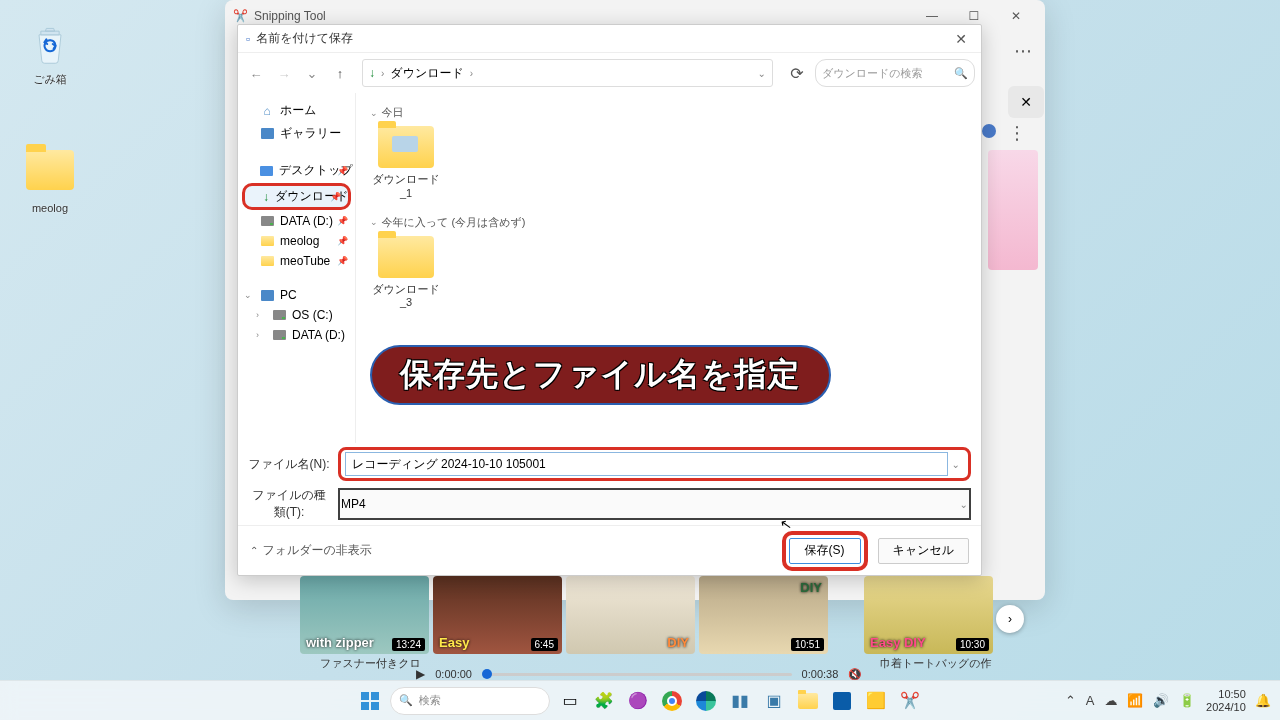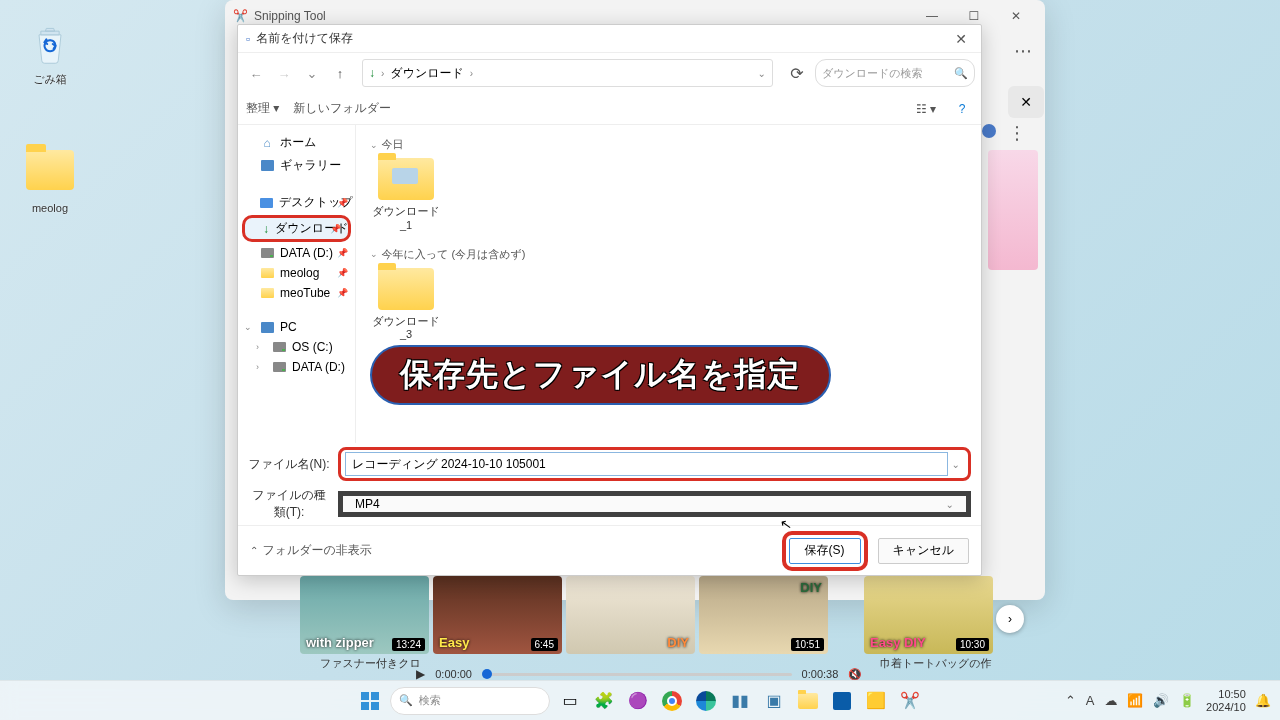--- a/index.html
+++ b/index.html
@@ -64,21 +64,21 @@
 .folder-sm { width:56px; height:42px; background:linear-gradient(#ffe9a0,#ffd24d); border-radius:2px 4px 4px 4px; position:relative; margin:0 auto; }
 .folder-sm::before { content:''; position:absolute; top:-5px; left:0; width:18px; height:7px; background:#ffd24d; border-radius:2px 2px 0 0; }
 .folder-sm.has-badge::after { content:''; position:absolute; top:10px; left:14px; width:26px; height:16px; background:#b8d4e8; border-radius:2px; }
 .file .flabel { font-size:11px; color:#333; line-height:1.25; }
 
 .fn-row { display:flex; align-items:center; padding: 4px 10px; font-size:12px; }
 .fn-row .lbl { width: 90px; text-align:center; padding-right:8px; color:#333; }
 .fn-row .field { flex:1; }
 .fn-input { width:100%; height:24px; border:1px solid #8bb7e0; padding: 0 6px; font-size:12px; background:#fff; }
 .fn-input-wrap { border: 3px solid #d93025; border-radius: 8px; padding: 2px 4px; display:flex; align-items:center; }
-.fn-type { width:100%; height:26px; border:5px solid #404040; padding:0 12px; font-size:12px; display:flex; align-items:center; background:#fafafa; }
+.fn-type { width:100%; height:32px; border:2px solid #404040; padding:0 1px; font-size:12px; display:flex; align-items:center; background:#fafafa; }
 .fn-type .sp { flex:1; }
 
 .sd-footer { height: 50px; display:flex; align-items:center; padding: 0 12px; gap:10px; border-top:1px solid #eee; }
 .sd-footer .sp { flex:1; }
 .fold-hide { font-size:12px; color:#555; display:flex; align-items:center; gap:4px; cursor:pointer; }
 .btn { min-width:72px; height:26px; border:1px solid #ccc; background:#fafafa; font-size:12px; border-radius:2px; cursor:pointer; padding:0 14px; }
 .btn.primary { border:1px solid #3a8de0; background:#fff; }
 .btn-ring { border:4px solid #d93025; border-radius:10px; padding:3px; display:inline-flex; margin-left: auto; }
 
 
@@ -234,27 +234,20 @@
       <span class="chev">⌄</span>
     </div>
     <div class="refresh">⟳</div>
     <div class="search">
       <span>ダウンロードの検索</span>
       <span class="sp"></span>
       <span>🔍</span>
     </div>
   </div>
 
-  <div class="sd-toolbar">
-    <span><span>整理</span> ▾</span>
-    <span>新しいフォルダー</span>
-    <span class="sp"></span>
-    <span class="tb-ic">☷ ▾</span>
-    <span class="tb-ic help">?</span>
-  </div>
 
   <div class="sd-body">
     <div class="sd-nav-left">
       <div class="nav-item">
           <span class="ico home-ic">⌂</span>
           <span>ホーム</span>
         </div>
       <div class="nav-item">
           <span class="ico">
             <span class="gal-ic"></span>

